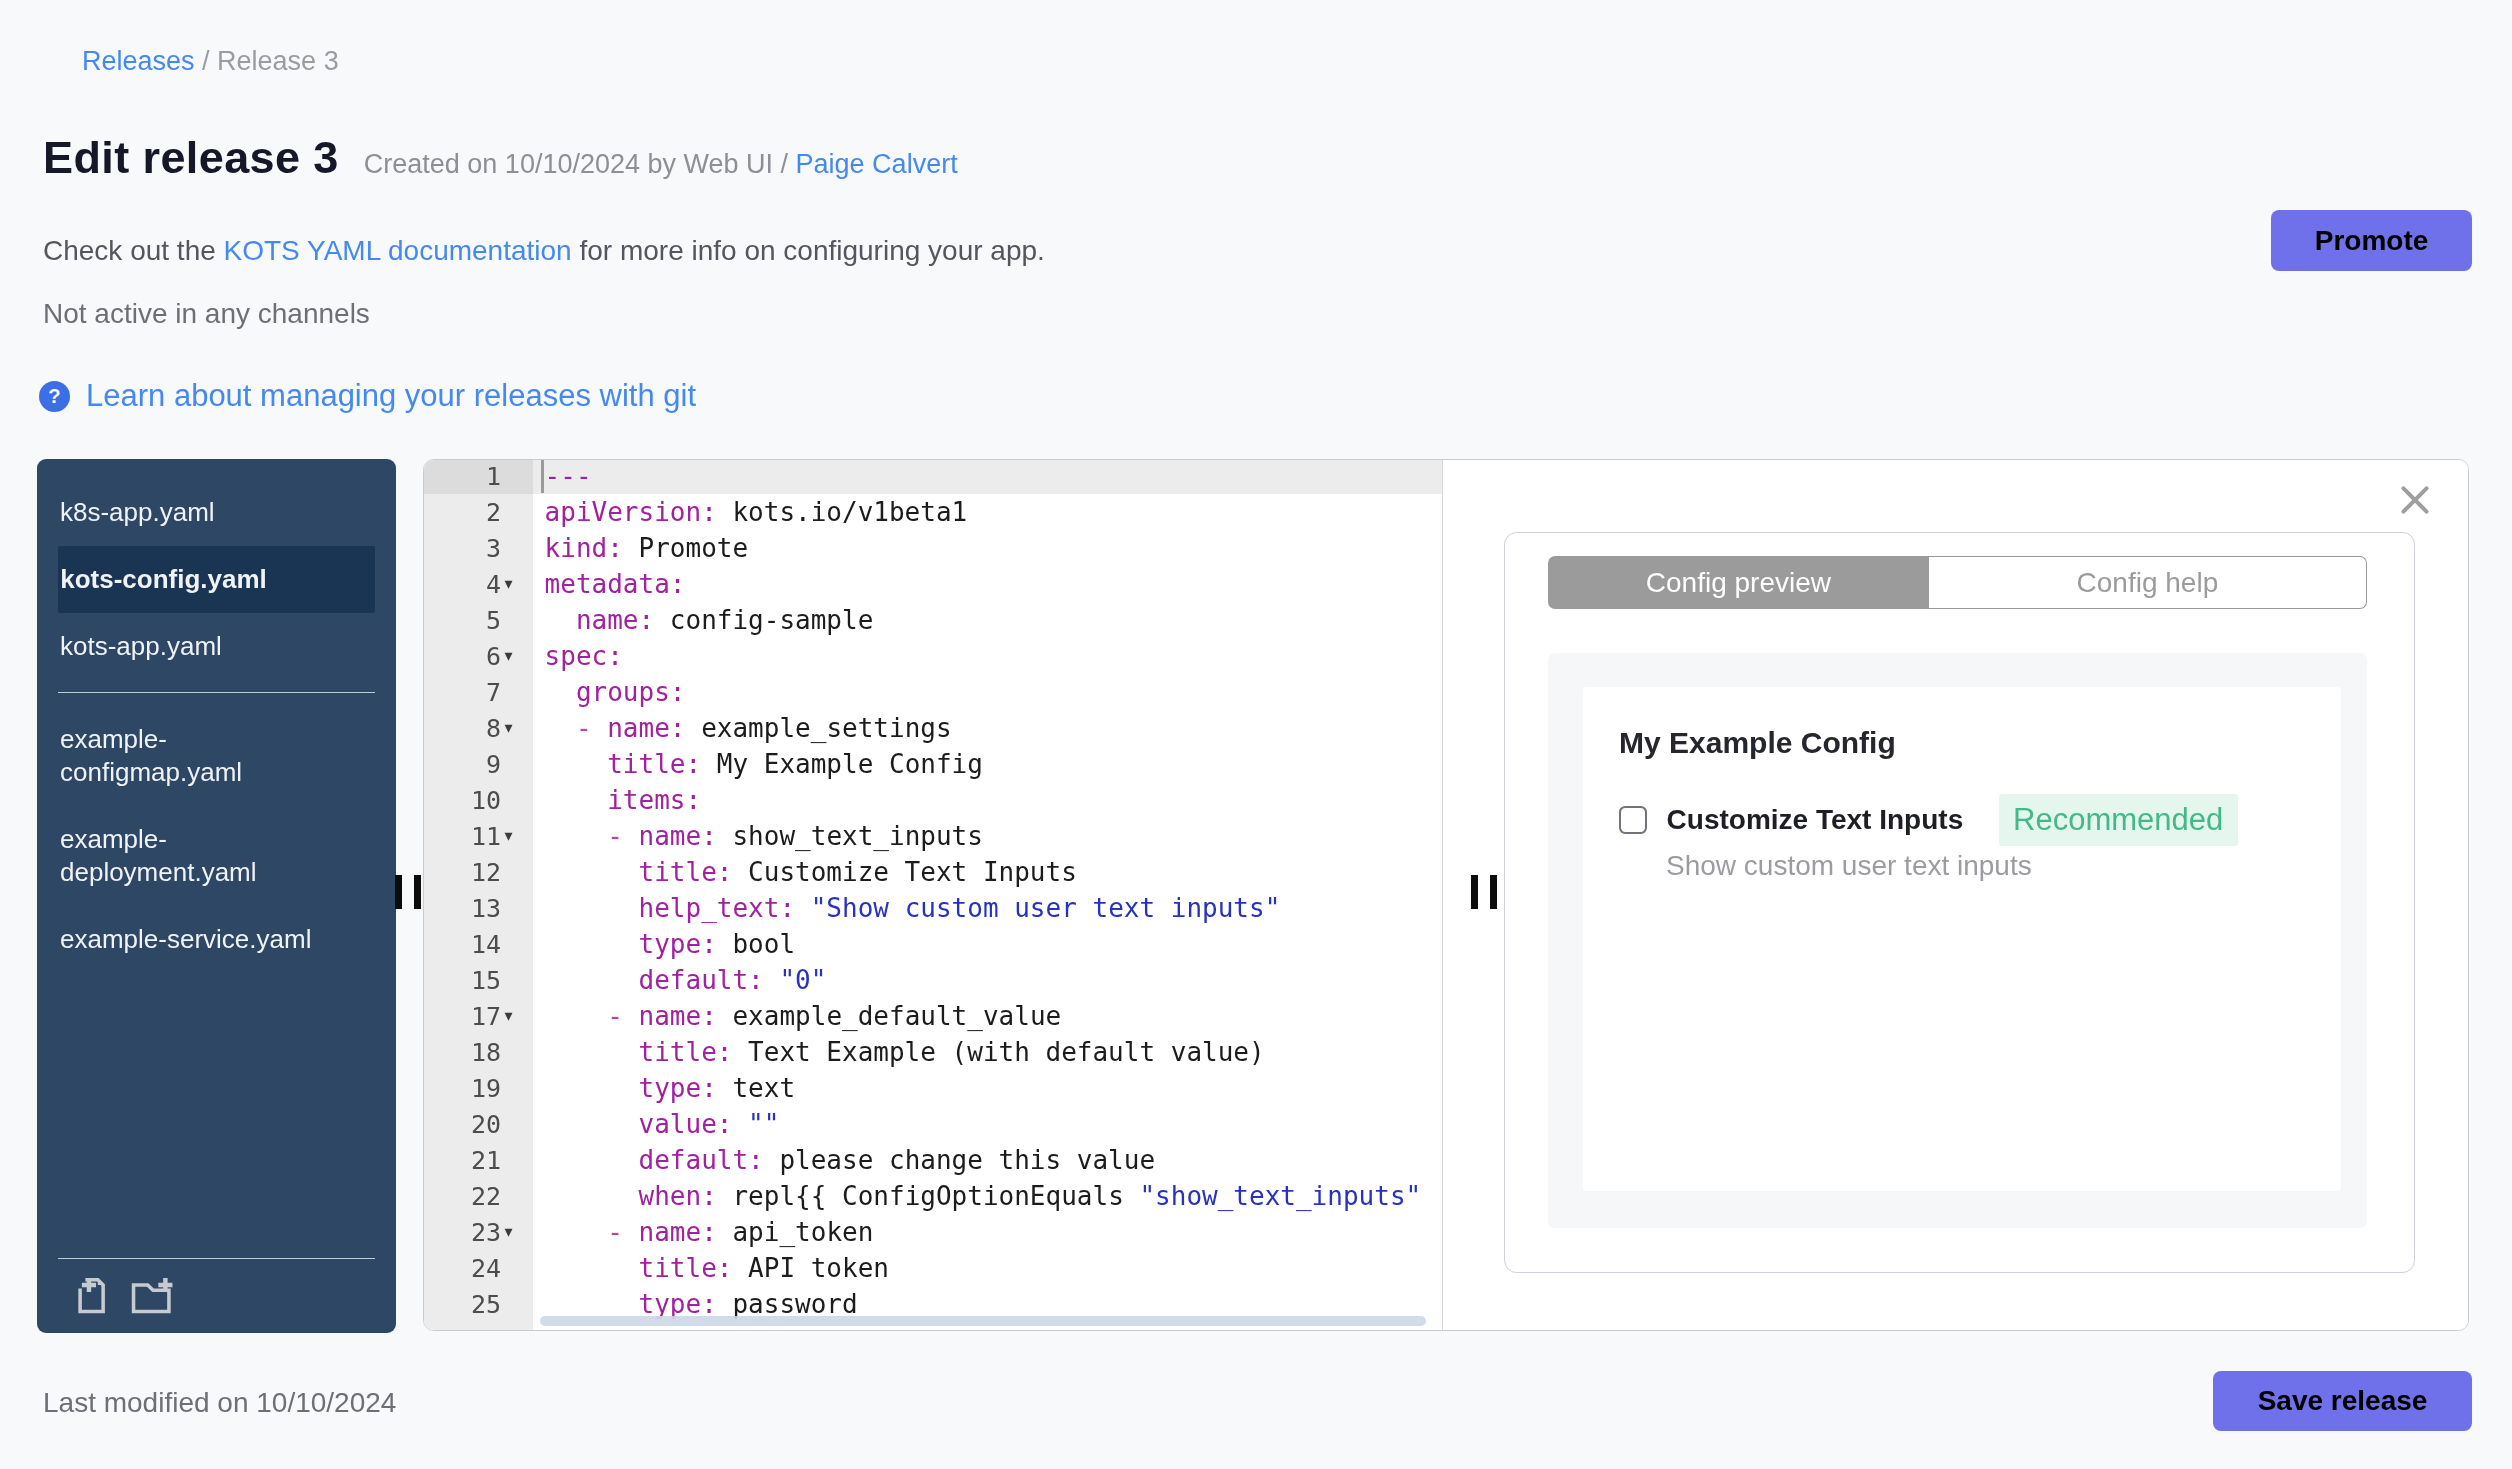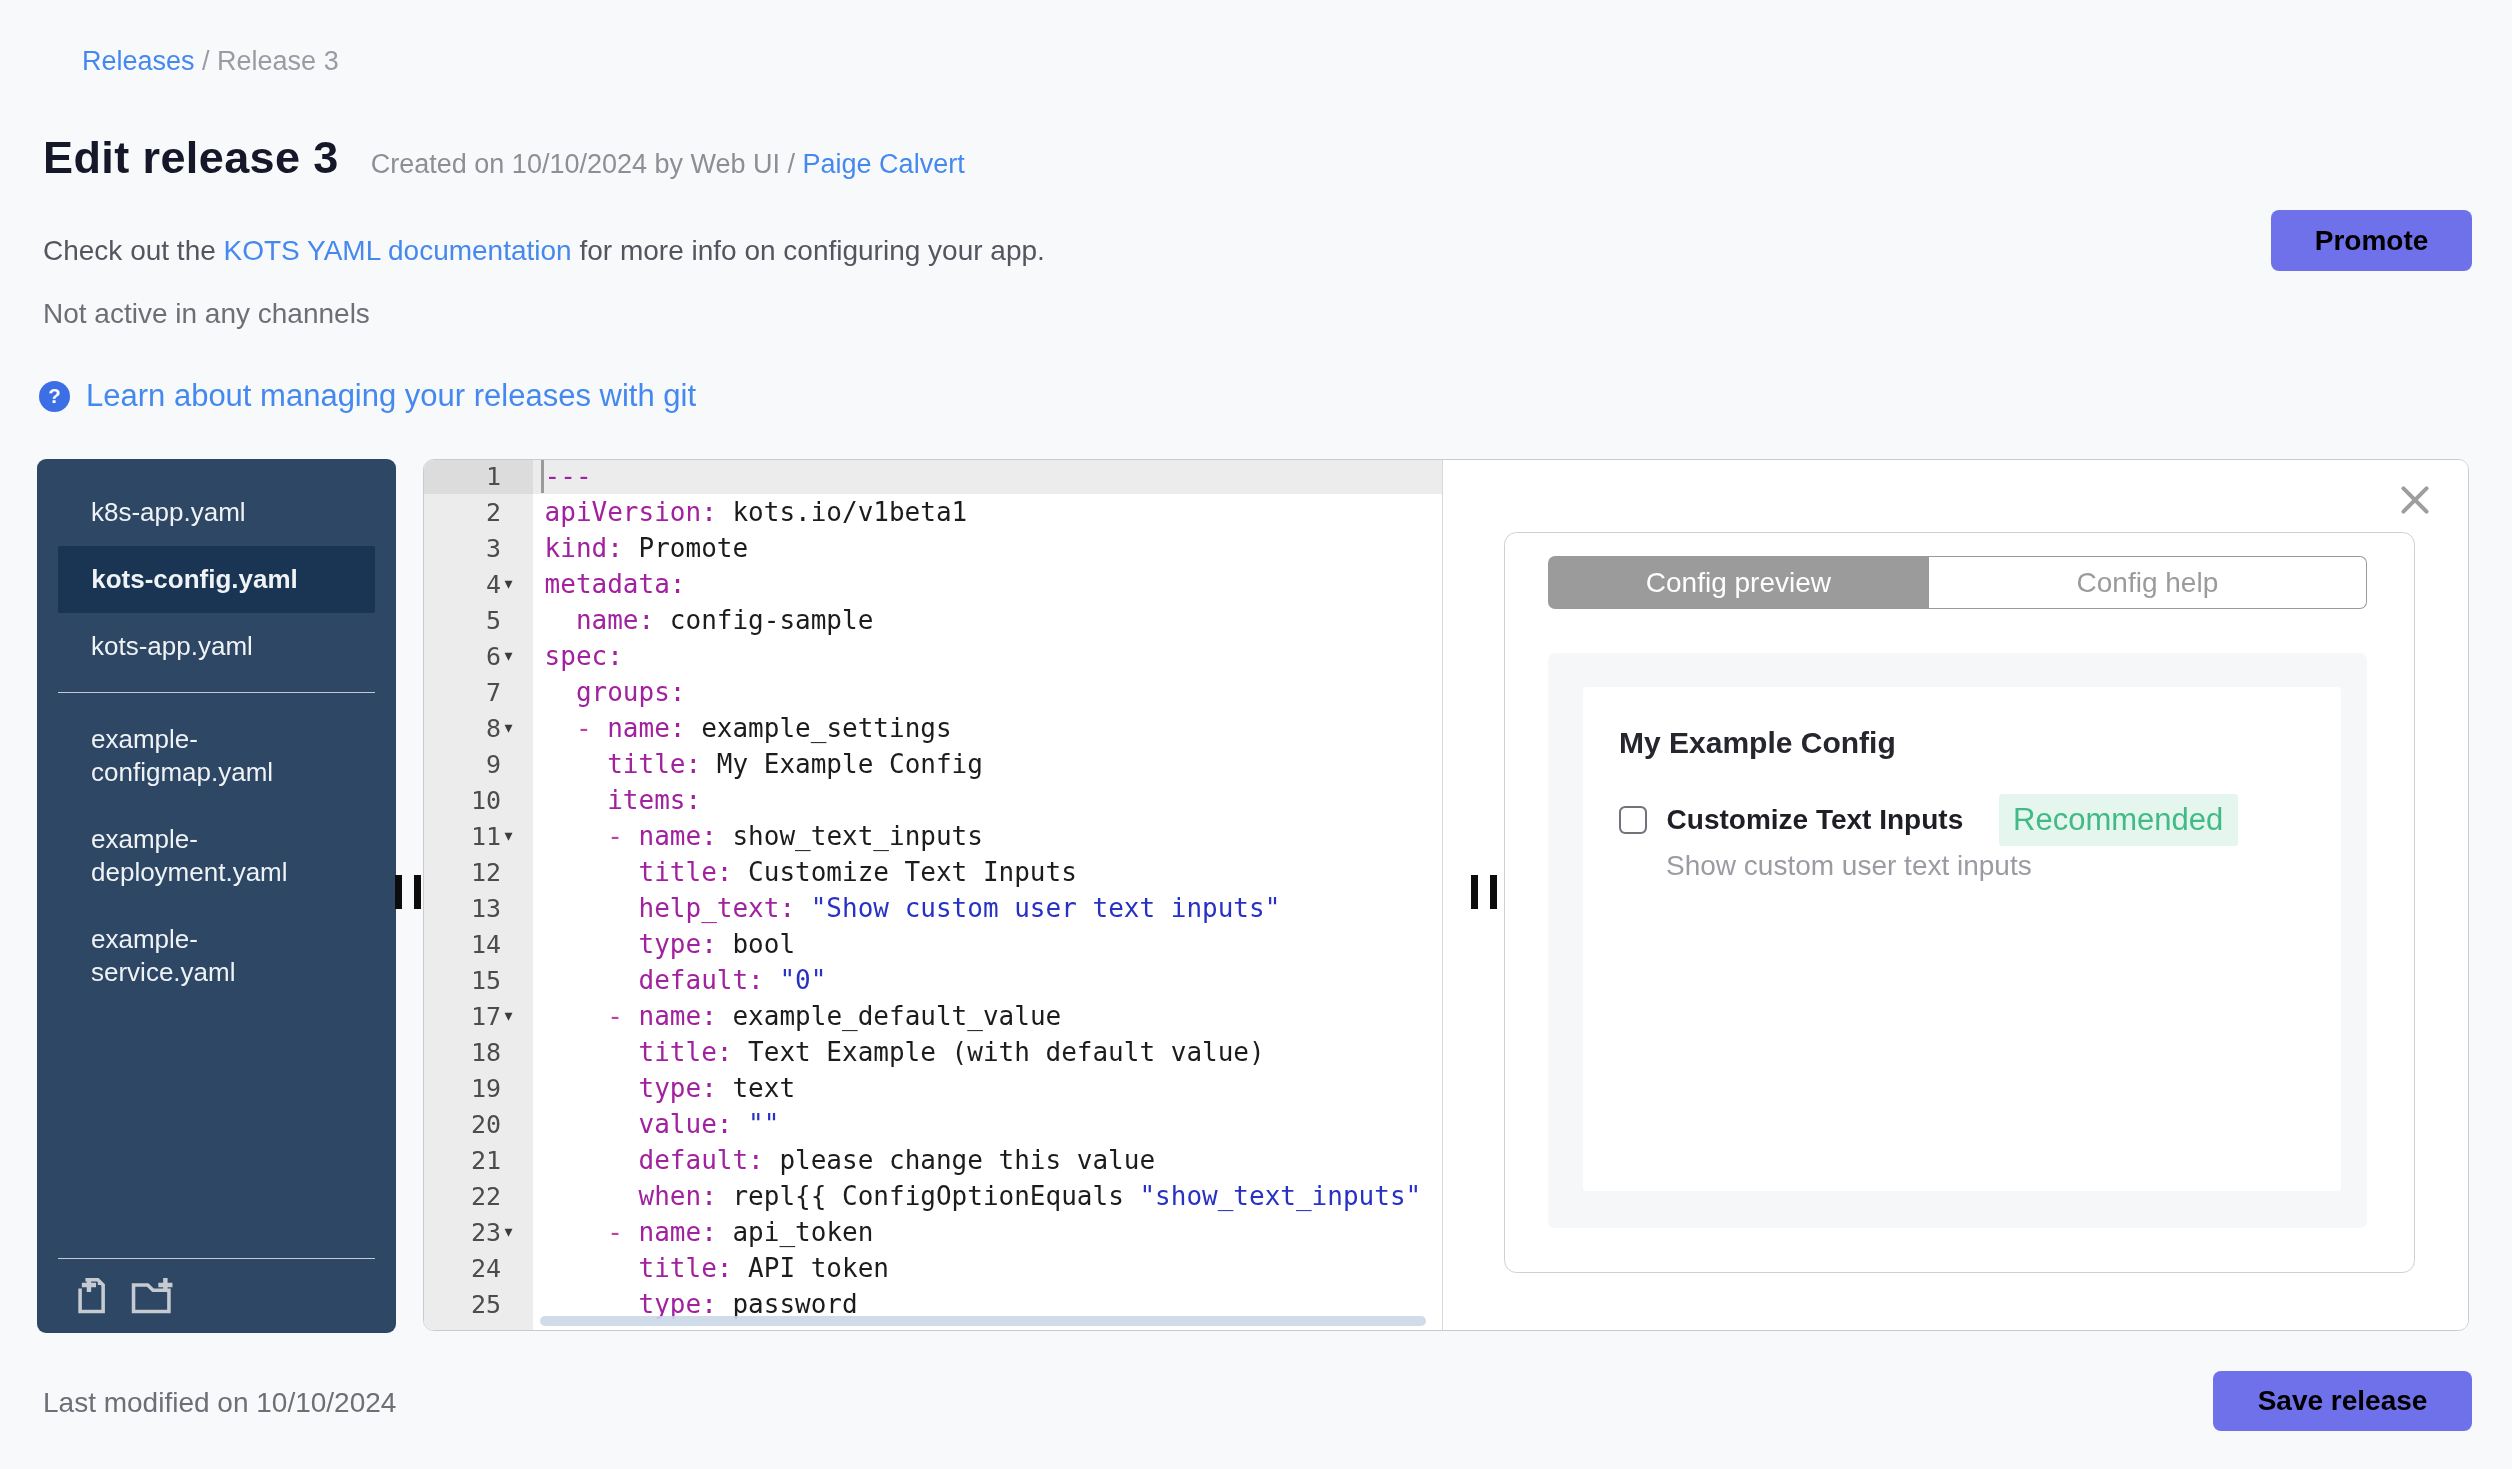--- a/index.html
+++ b/index.html
@@ -9,39 +9,39 @@
   }
   *{margin:0;padding:0;box-sizing:border-box;}
   html,body{background:#f8f9fb;}
   .page{position:relative;width:2512px;height:1469px;background:#f8f9fb;overflow:hidden;
         font-family:"Liberation Sans",sans-serif;color:var(--ink);}
   a{text-decoration:none;cursor:pointer;}
   .lnk{color:var(--link);}
   
   .breadcrumb{position:absolute;left:43px;top:46px;font-size:27px;margin-left:39px;}
   .breadcrumb .crumb-cur{color:#9b9ba3;}
-  .title-row{position:absolute;left:43px;top:132px;display:flex;align-items:baseline;gap:32px;}
+  .title-row{position:absolute;left:43px;top:132px;display:flex;align-items:baseline;gap:25px;}
   .title-row h1{font-size:45px;font-weight:bold;color:#17172a;letter-spacing:0.4px;}
   .created{font-size:27px;color:var(--muted);}
   .doc-line{position:absolute;left:43px;top:235px;font-size:28px;color:var(--body);}
   .channels{position:absolute;left:43px;top:298px;font-size:28px;color:var(--soft);}
   .git-row{position:absolute;left:39px;top:378px;display:flex;align-items:center;gap:16px;}
   .q-icon{width:31px;height:31px;border-radius:50%;background:#3c6fe6;color:#fff;font-size:20.5px;
           font-weight:bold;display:flex;align-items:center;justify-content:center;}
   .git-row a{font-size:31px;}
   .btn{position:absolute;background:var(--accent);color:#000000;font-weight:bold;font-size:28px;
        border:none;border-radius:8px;cursor:pointer;font-family:inherit;}
   .btn-promote{left:2271px;top:210px;width:201px;height:61px;}
   .btn-save{left:2213px;top:1371px;width:259px;height:60px;}
   
   .sidebar{position:absolute;left:37px;top:459px;width:359px;height:874px;background:var(--sidebar);
            border-radius:9px;color:#f0f3f6;font-size:26px;}
   .file-list{padding-top:19.6px;}
   .file-item{padding:17px 0 17px 23px;line-height:33px;width:291px;cursor:pointer;}
-  .file-item .fname{display:inline-block;max-width:267px;margin-left:31px;}
+  .file-item .fname{display:inline-block;max-width:267px;}
   .file-item.selected{background:var(--sidebar-sel);font-weight:bold;margin:0 21.4px;padding-left:1.8px;
                       width:auto;border-radius:1.8px;}
   .file-divider{height:0;border-top:1.8px solid #c3c9d0;margin:12.5px 21.4px;}
   .sidebar-foot{position:absolute;left:21.4px;right:21.4px;bottom:0;height:75px;
                 border-top:1.8px solid #c3c9d0;display:flex;align-items:center;gap:18px;padding-left:14.3px;}
   .sidebar-foot svg{display:block;cursor:pointer;}
   
   .main-card{position:absolute;left:423px;top:459px;width:2046px;height:872px;background:#fff;
              border:1.8px solid #c9cbd0;border-radius:10.7px;overflow:hidden;}
   

